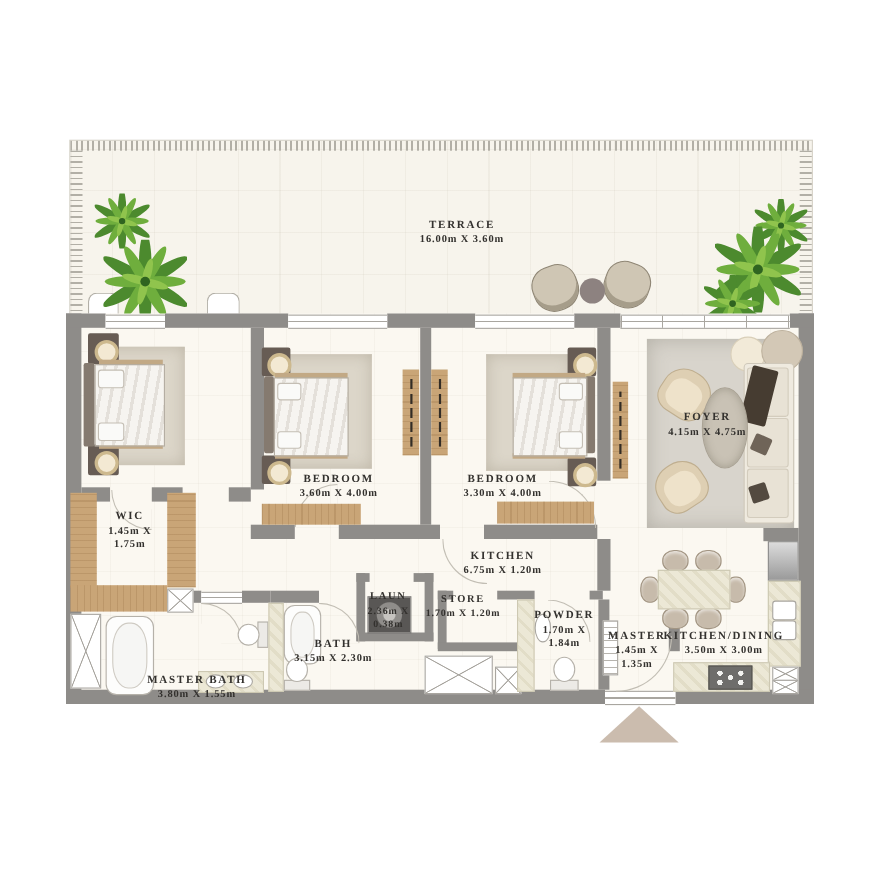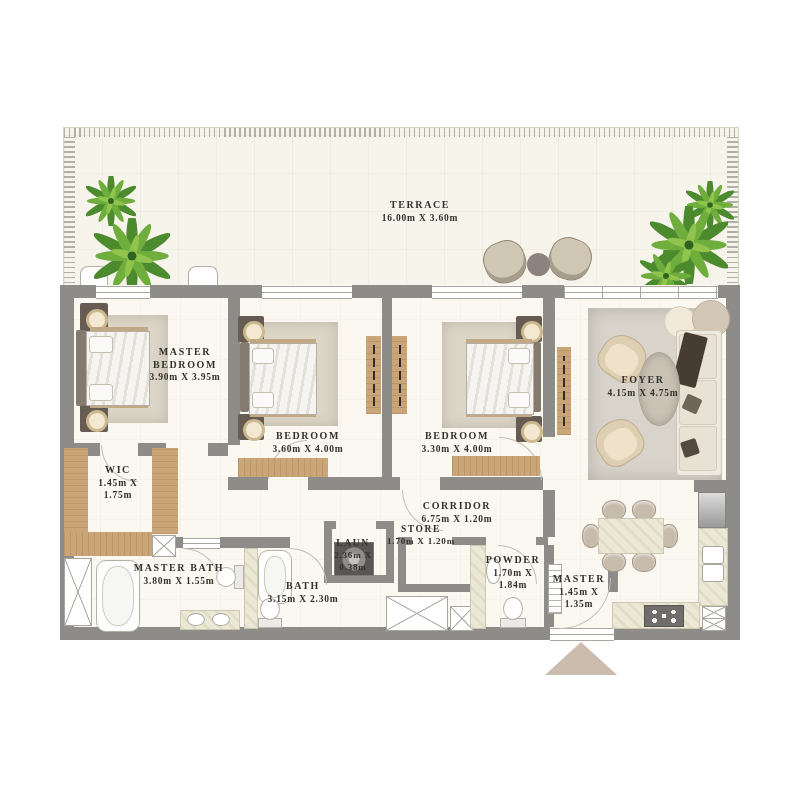--- a/index.html
+++ b/index.html
@@ -316,66 +316,66 @@
   <div class="abs cushion" style="left:679px;top:380px;width:36px;height:43px"></div>
   <div class="abs cushion" style="left:679px;top:426px;width:36px;height:43px"></div>
   <div class="abs throw" style="left:678px;top:334px;width:24px;height:52px;transform:rotate(14deg)"></div>
   <div class="abs throw" style="left:684px;top:396px;width:16px;height:16px;transform:rotate(24deg);background:#6f6458"></div>
   <div class="abs throw" style="left:682px;top:440px;width:16px;height:16px;transform:rotate(-18deg);background:#534a40"></div>
   <div class="abs ach" style="left:600px;top:336px;width:44px;height:42px;transform:rotate(33deg)"></div>
   <div class="abs ach" style="left:596px;top:420px;width:44px;height:42px;transform:rotate(-33deg)"></div>
   <div class="abs ctable" style="left:638px;top:352px;width:40px;height:72px"></div>
 
   
-  <div class="lbl" style="left:185px;top:346px">
-    <div class="nm wrap">MASTER BEDROOM</div>
-    <div class="dm">3.90m X 3.95m</div>
-  </div>
   <div class="lbl" style="left:308px;top:430px">
     <div class="nm">BEDROOM</div>
     <div class="dm">3.60m X 4.00m</div>
   </div>
   <div class="lbl" style="left:457px;top:430px">
     <div class="nm">BEDROOM</div>
     <div class="dm">3.30m X 4.00m</div>
   </div>
   <div class="lbl" style="left:643px;top:374px">
     <div class="nm">FOYER</div>
     <div class="dm">4.15m X 4.75m</div>
   </div>
   <div class="lbl" style="left:118px;top:464px">
     <div class="nm">WIC</div>
     <div class="dm">1.45m X</div>
     <div class="dm">1.75m</div>
   </div>
   <div class="lbl" style="left:457px;top:500px">
-    <div class="nm">CORRIDOR</div>
+    <div class="nm">KITCHEN</div>
     <div class="dm">6.75m X 1.20m</div>
   </div>
-  <div class="lbl" style="left:179px;top:562px">
+  <div class="lbl" style="left:179px;top:613px">
     <div class="nm">MASTER BATH</div>
     <div class="dm">3.80m X 1.55m</div>
   </div>
   <div class="lbl" style="left:303px;top:580px">
     <div class="nm">BATH</div>
     <div class="dm">3.15m X 2.30m</div>
   </div>
   <div class="lbl" style="left:353px;top:538px">
     <div class="nm" style="font-size:9.5px">LAUN</div>
     <div class="dm" style="font-size:9px">2.36m X</div>
     <div class="dm" style="font-size:9px">0.38m</div>
   </div>
-  <div class="lbl" style="left:421px;top:524px">
+  <div class="lbl" style="left:421px;top:540px">
     <div class="nm" style="font-size:9.5px">STORE</div>
     <div class="dm" style="font-size:9px">1.70m X 1.20m</div>
   </div>
   <div class="lbl" style="left:513px;top:554px">
     <div class="nm">POWDER</div>
     <div class="dm">1.70m X</div>
     <div class="dm">1.84m</div>
   </div>
   <div class="lbl" style="left:579px;top:573px">
     <div class="nm">MASTER</div>
     <div class="dm">1.45m X</div>
     <div class="dm">1.35m</div>
   </div>
+  <div class="lbl" style="left:658px;top:573px">
+    <div class="nm">KITCHEN/DINING</div>
+    <div class="dm">3.50m X 3.00m</div>
+  </div>
 
 </div>
 
 </body></html>

